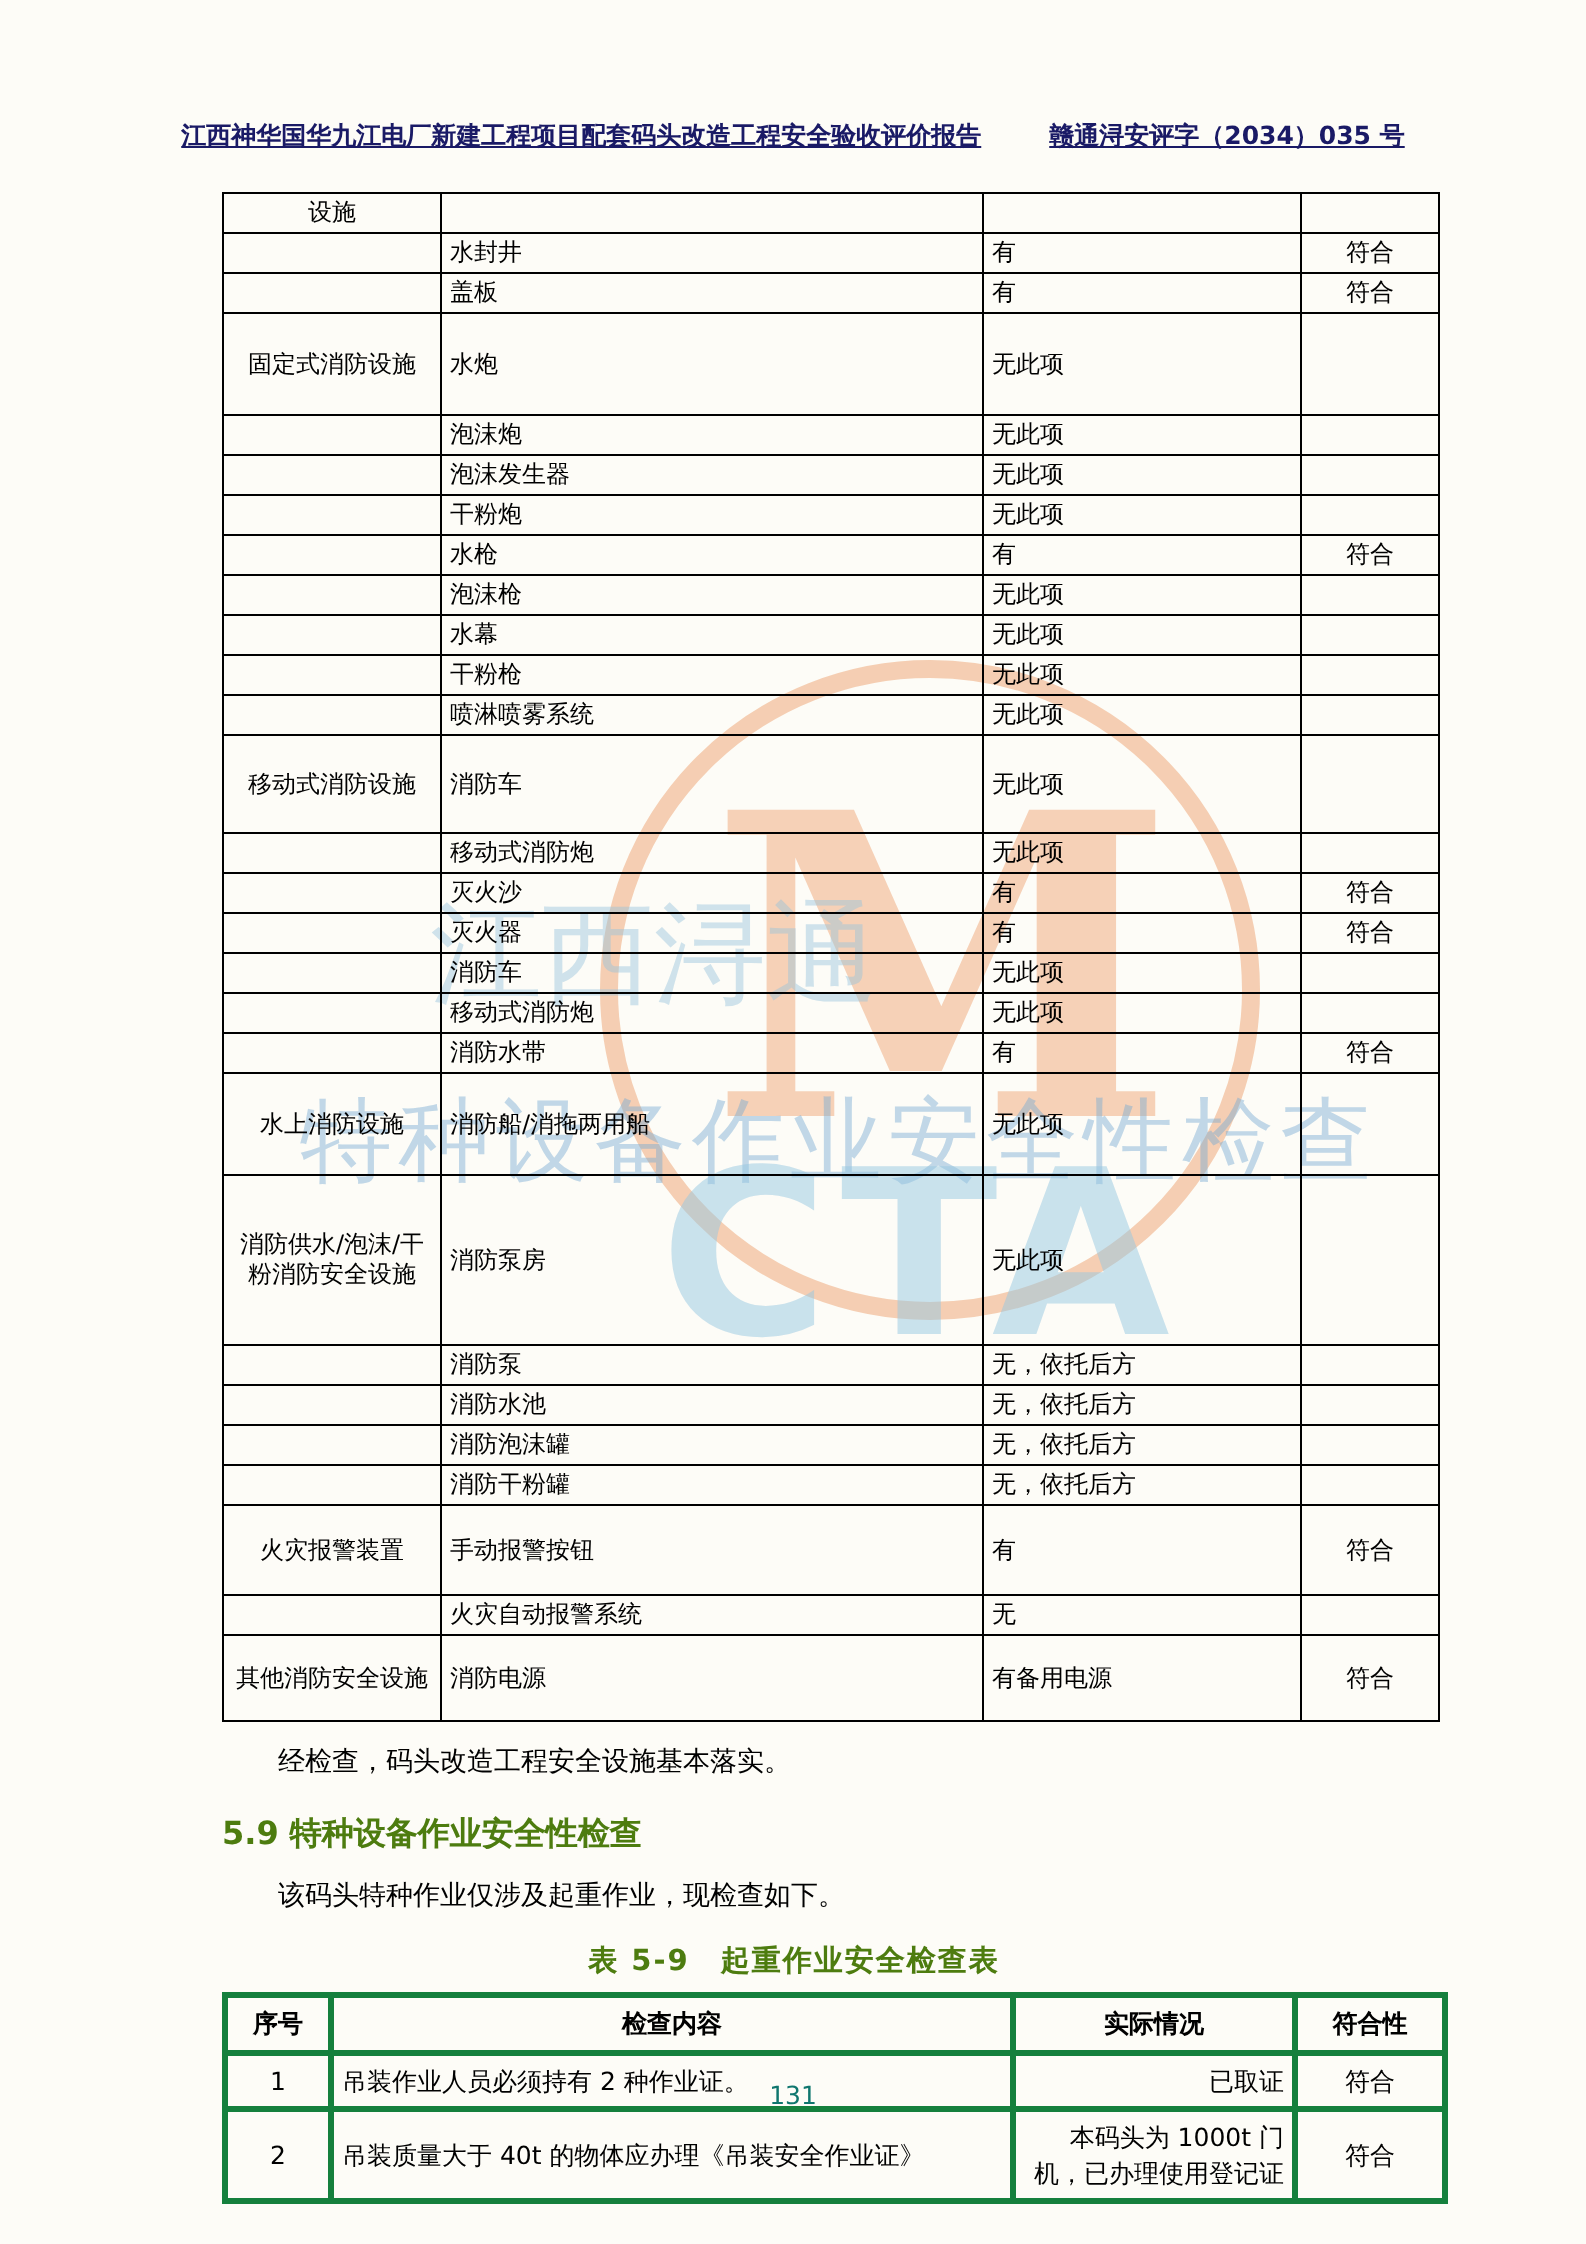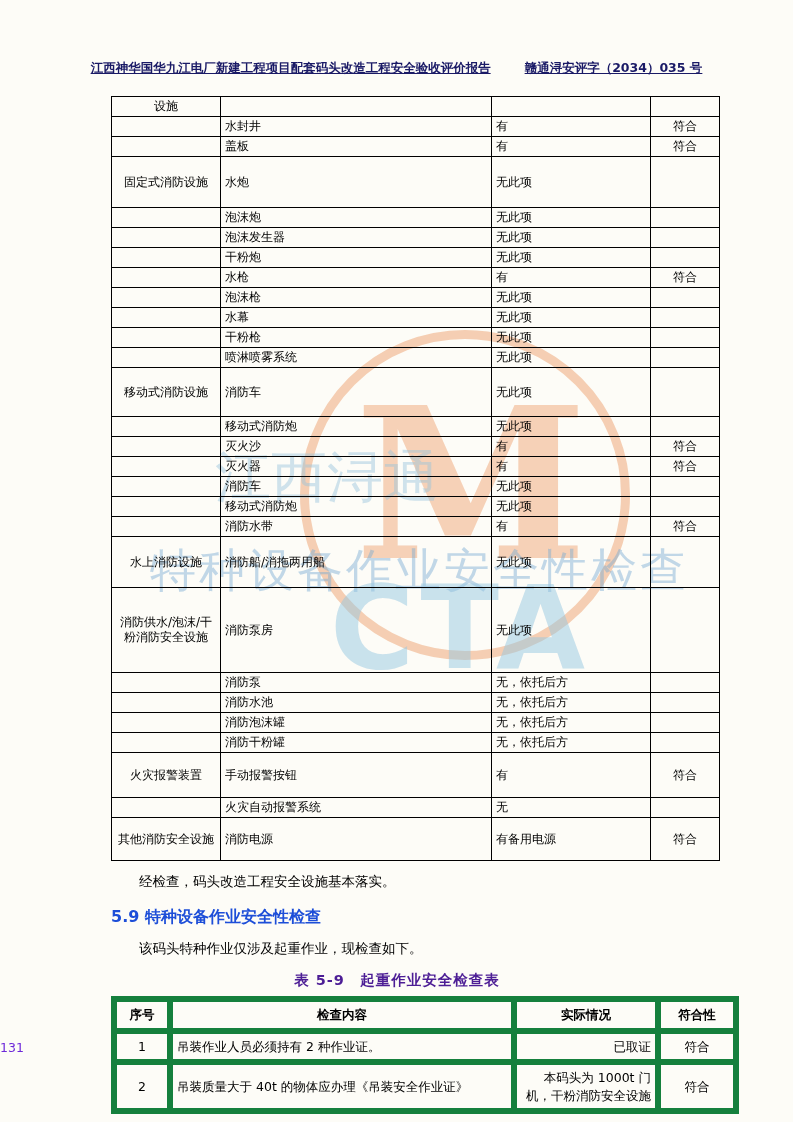--- a/index.html
+++ b/index.html
@@ -129,58 +129,59 @@
     color: #000;
     margin: 10px 0 0 0;
     text-indent: 28px;
     line-height: 1.6;
     font-family: "DejaVu Sans", "Liberation Sans", sans-serif;
   }
   h2.section {
     font-size: 16px;
     font-weight: bold;
     margin: 14px 0 6px 0;
-    color: #1d4ed8;
+    color: #4d7c0f;
     font-family: "DejaVu Sans", "Liberation Sans", sans-serif;
   }
   .tbl-caption {
     text-align: center;
     font-size: 14.5px;
     font-weight: bold;
     margin: 12px 0 6px 0;
-    color: #4c1d95;
+    color: #4d7c0f;
     letter-spacing: 1px;
     font-family: "DejaVu Sans", "Liberation Sans", sans-serif;
   }
   table.grid2 {
     border-collapse: collapse;
     width: 572px;
     table-layout: fixed;
   }
   table.grid2 td, table.grid2 th {
-    border: 6px solid #15803d;
+    border: 3px solid #15803d;
     font-size: 12.5px;
     padding: 4px 4px;
     color: #000;
     line-height: 1.4;
     font-family: "DejaVu Sans", "Liberation Sans", sans-serif;
   }
   table.grid2 th { font-weight: bold; text-align: center; }
   .d1 { width: 42px; text-align: center; }
   .d2 { width: 330px; text-align: left; padding-left: 8px; }
   .d3 { width: 130px; text-align: right; }
   .d4 { width: 64px; text-align: center; }
 
   .page-number {
     position: absolute;
     top: 1040px;
     left: 0;
     width: 793px;
+    text-align: center;
     font-size: 12.5px;
-    color: #6d28d9;
+    color: #0f766e;
     font-family: "DejaVu Sans", "Liberation Sans", sans-serif;
   }
 </style>
 </head>
 <body>
 
 <div class="page">
 
   <div class="watermark">
     <div class="wm-ring"></div>
@@ -395,21 +396,21 @@
         <tbody>
           <tr>
             <td class="d1">1</td>
             <td class="d2">吊装作业人员必须持有 2 种作业证。</td>
             <td class="d3">已取证</td>
             <td class="d4">符合</td>
           </tr>
           <tr>
             <td class="d1">2</td>
             <td class="d2">吊装质量大于 40t 的物体应办理《吊装安全作业证》</td>
-            <td class="d3">本码头为 1000t 门机，干粉消防安全设施</td>
+            <td class="d3">本码头为 1000t 门机，已办理使用登记证</td>
             <td class="d4">符合</td>
           </tr>
         </tbody>
       </table>
 
     </div>
 
     <div class="page-number">131</div>
   </div>
 </div>

